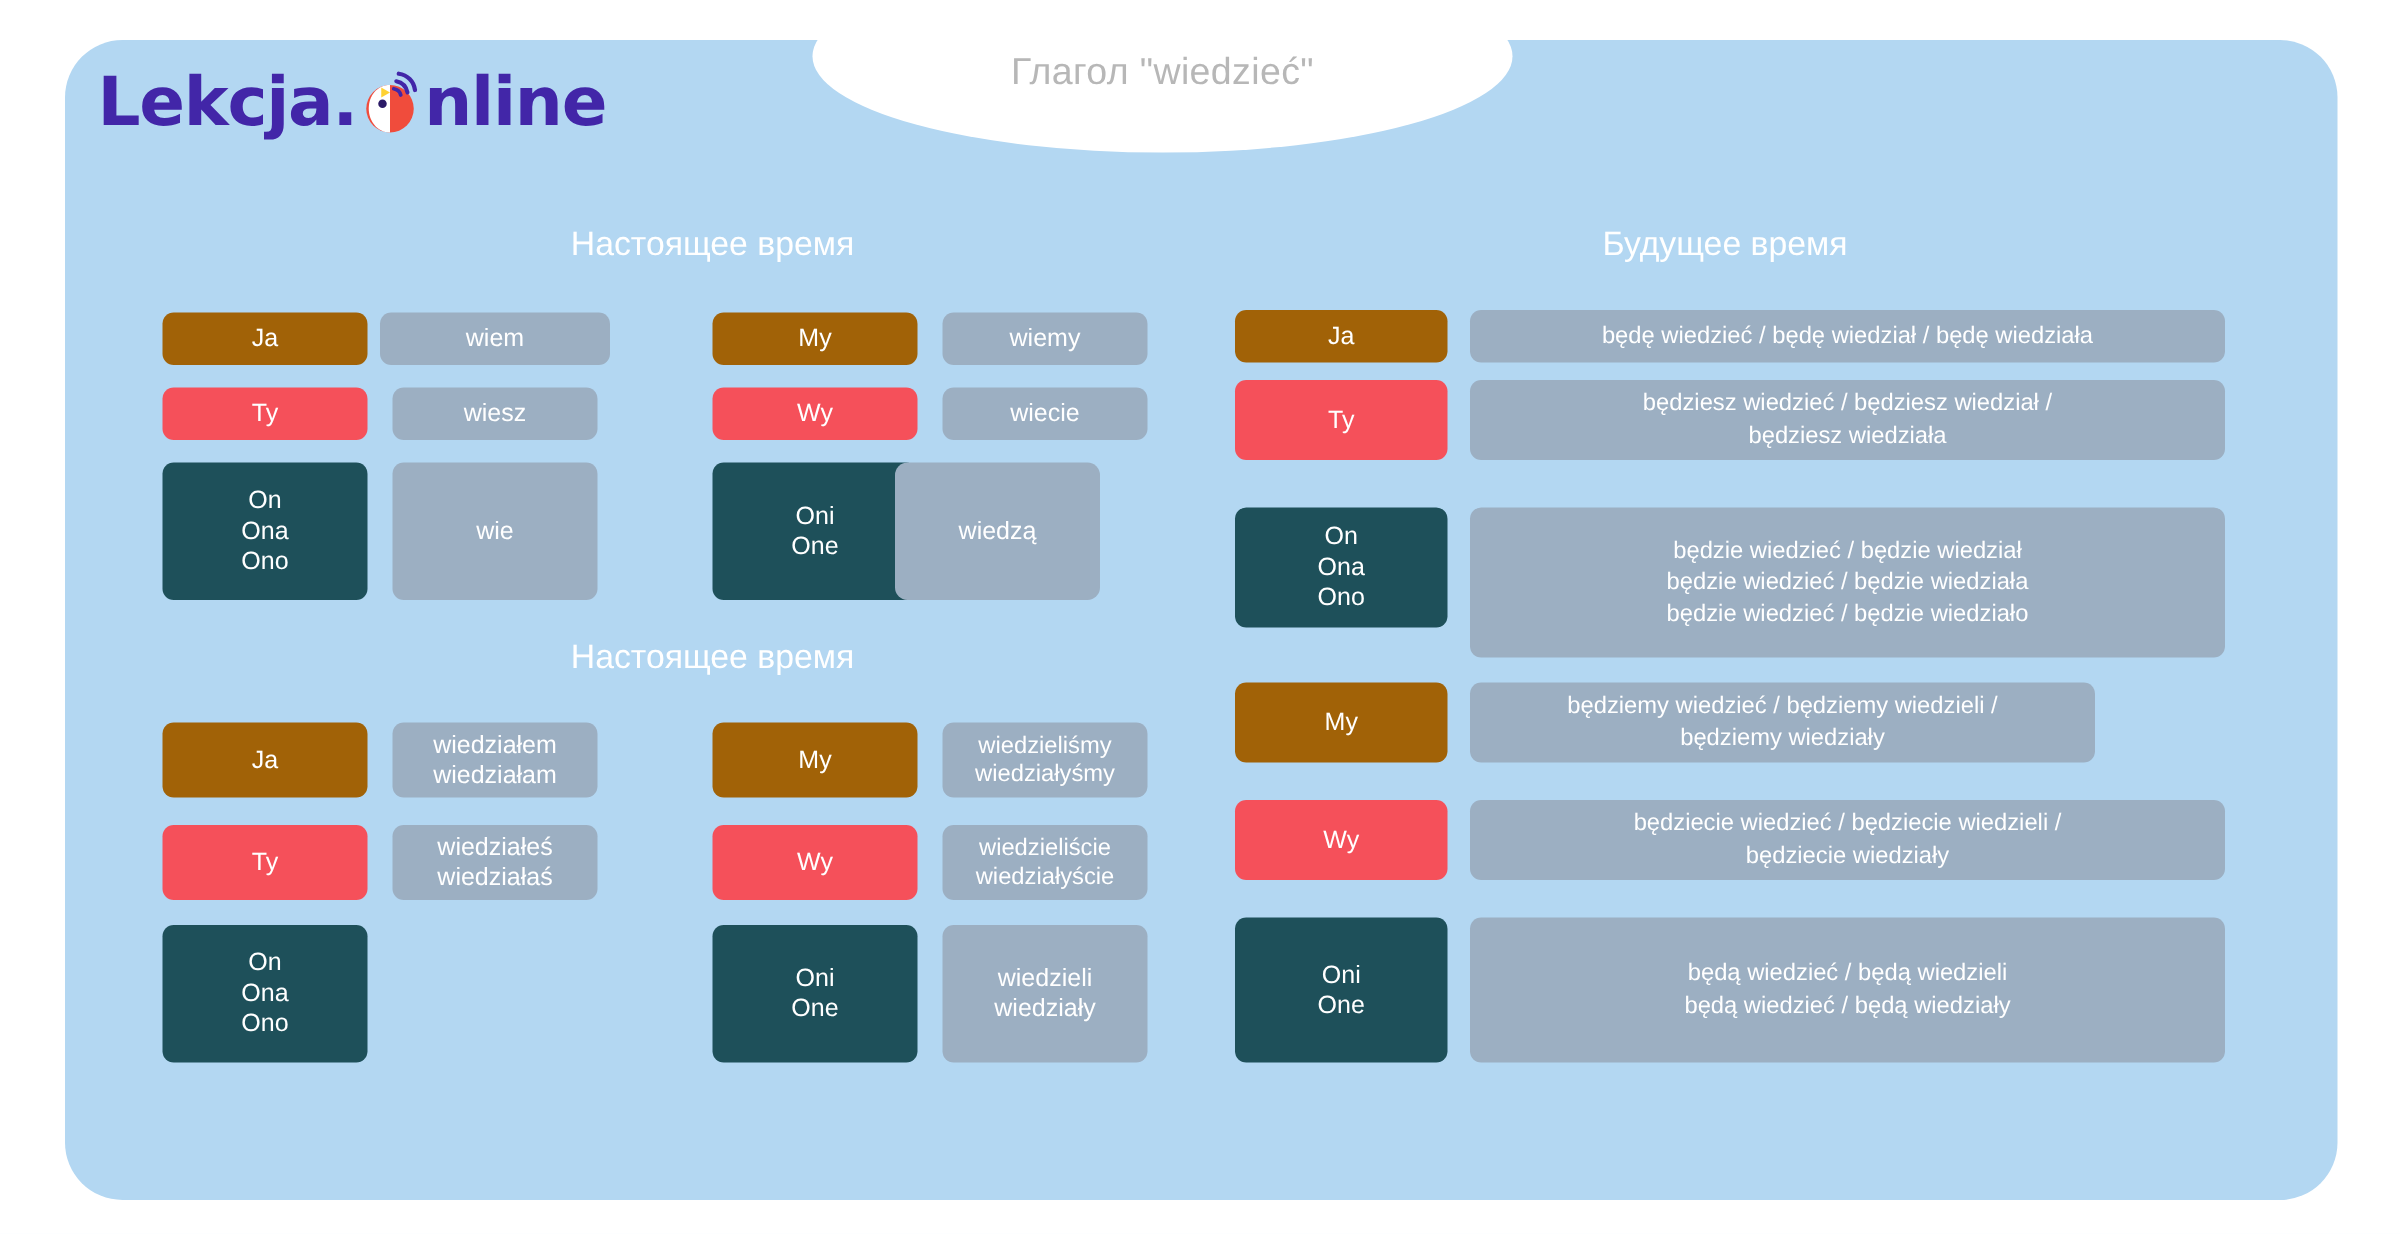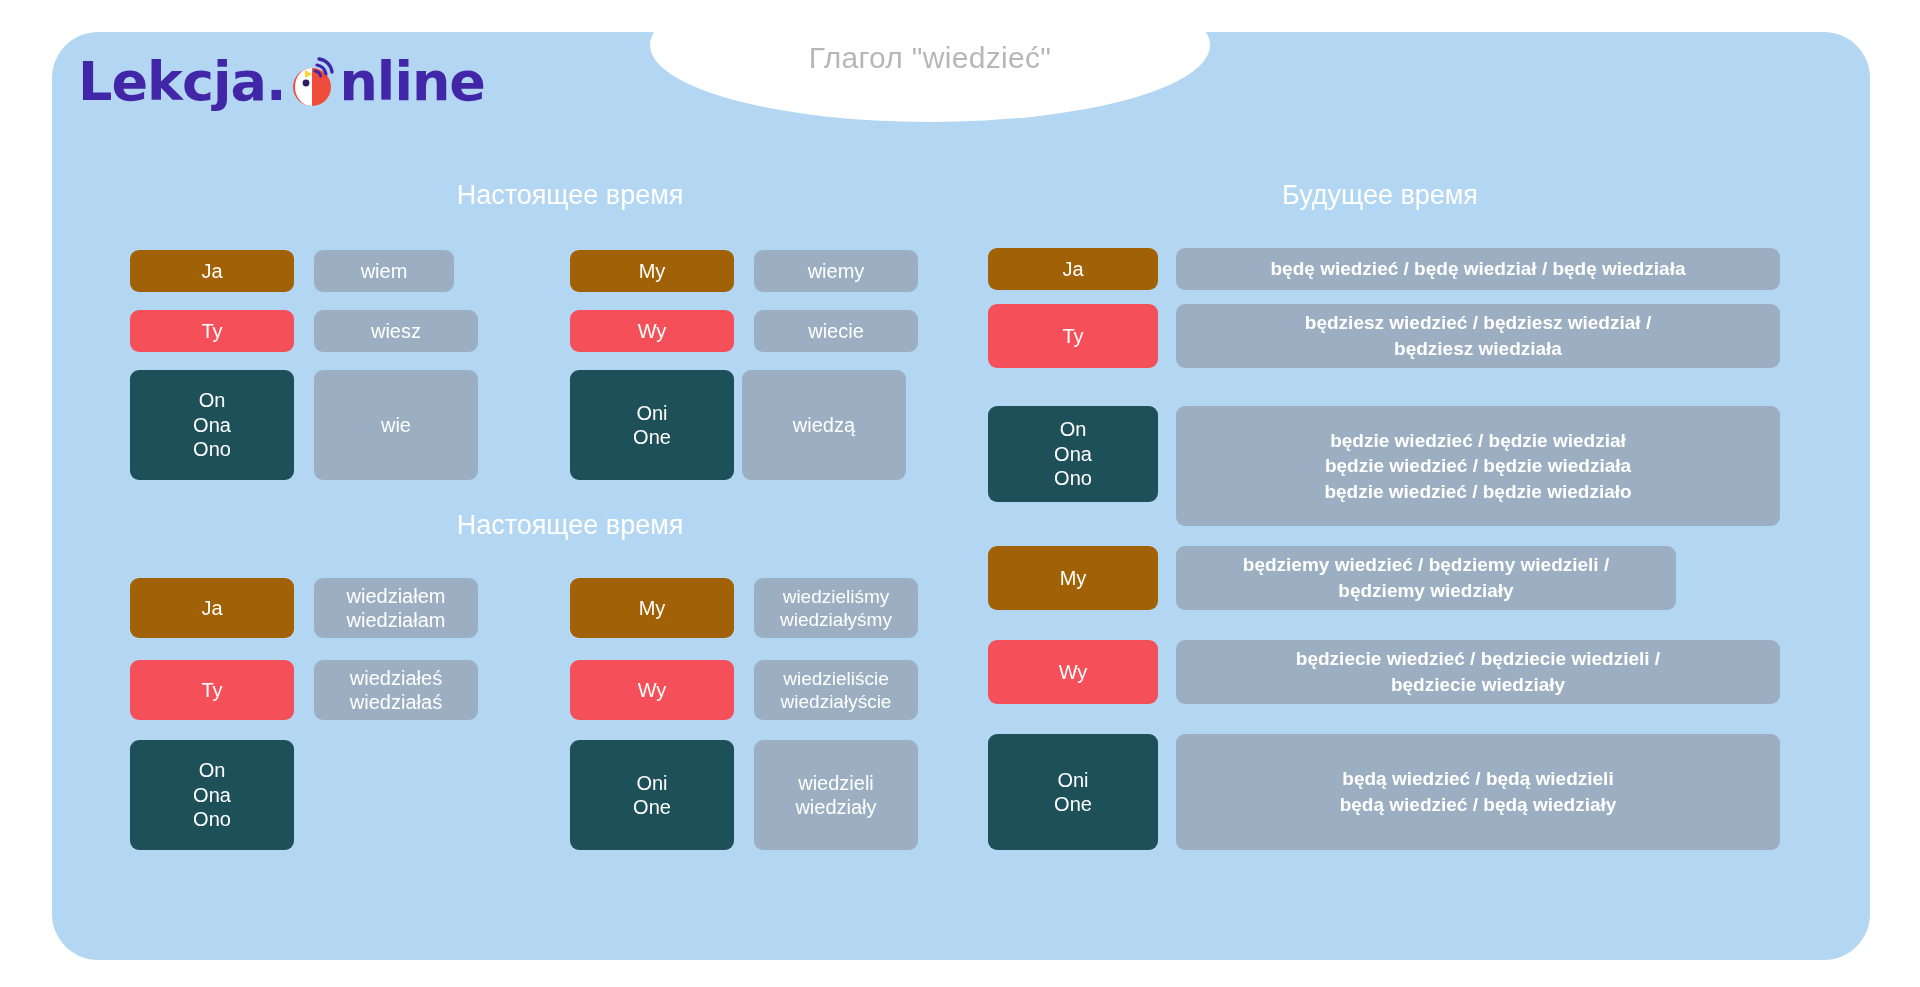--- a/index.html
+++ b/index.html
@@ -96,21 +96,21 @@
     text-align: center;
     color: #ffffff;
     border-radius: 9px;
     font-size: 20px;
     line-height: 1.22;
     padding: 4px 6px;
     white-space: pre-line;
   }
   .chip.pron { font-size: 20px; }
   .chip.verb { font-size: 20px; }
-  .chip.verb-wide { font-size: 19px; line-height: 1.35; padding: 18px 14px; font-weight: bold; }
+  .chip.verb-wide { font-size: 19px; line-height: 1.35; padding: 18px 14px; }
 
   .c-orange { background: #a16207; }
   .c-red    { background: #f5505a; }
   .c-teal   { background: #1e505a; }
   .c-gray   { background: #9cafc2; }
 </style>
 </head>
 <body>
 
 <div id="stage">
@@ -138,32 +138,32 @@
   </div>
 
   <div class="section-head" style="left:260px; top:180px; width:620px;">Настоящее время</div>
 
   <div class="chip pron c-orange" style="left:130px; top:250px; width:164px; height:42px;">Ja</div>
   <div class="chip pron c-red" style="left:130px; top:310px; width:164px; height:42px;">Ty</div>
   <div class="chip pron c-teal" style="left:130px; top:370px; width:164px; height:110px;">On
 Ona
 Ono</div>
 
-  <div class="chip verb c-gray" style="left:314px; top:250px; width:140px; height:42px;">wiem</div>
+  <div class="chip verb c-gray" style="left:304px; top:250px; width:184px; height:42px;">wiem</div>
   <div class="chip verb c-gray" style="left:314px; top:310px; width:164px; height:42px;">wiesz</div>
   <div class="chip verb c-gray" style="left:314px; top:370px; width:164px; height:110px;">wie</div>
 
   <div class="chip pron c-orange" style="left:570px; top:250px; width:164px; height:42px;">My</div>
   <div class="chip pron c-red" style="left:570px; top:310px; width:164px; height:42px;">Wy</div>
   <div class="chip pron c-teal" style="left:570px; top:370px; width:164px; height:110px;">Oni
 One</div>
 
   <div class="chip verb c-gray" style="left:754px; top:250px; width:164px; height:42px;">wiemy</div>
   <div class="chip verb c-gray" style="left:754px; top:310px; width:164px; height:42px;">wiecie</div>
-  <div class="chip verb c-gray" style="left:742px; top:370px; width:164px; height:110px;">wiedzą</div>
+  <div class="chip verb c-gray" style="left:716px; top:370px; width:164px; height:110px;border-radius:10px;">wiedzą</div>
 
   <div class="section-head" style="left:260px; top:510px; width:620px;">Настоящее время</div>
 
   <div class="chip pron c-orange" style="left:130px; top:578px; width:164px; height:60px;">Ja</div>
   <div class="chip pron c-red" style="left:130px; top:660px; width:164px; height:60px;">Ty</div>
   <div class="chip pron c-teal" style="left:130px; top:740px; width:164px; height:110px;">On
 Ona
 Ono</div>
 
   <div class="chip verb c-gray" style="left:314px; top:578px; width:164px; height:60px;">wiedziałem

